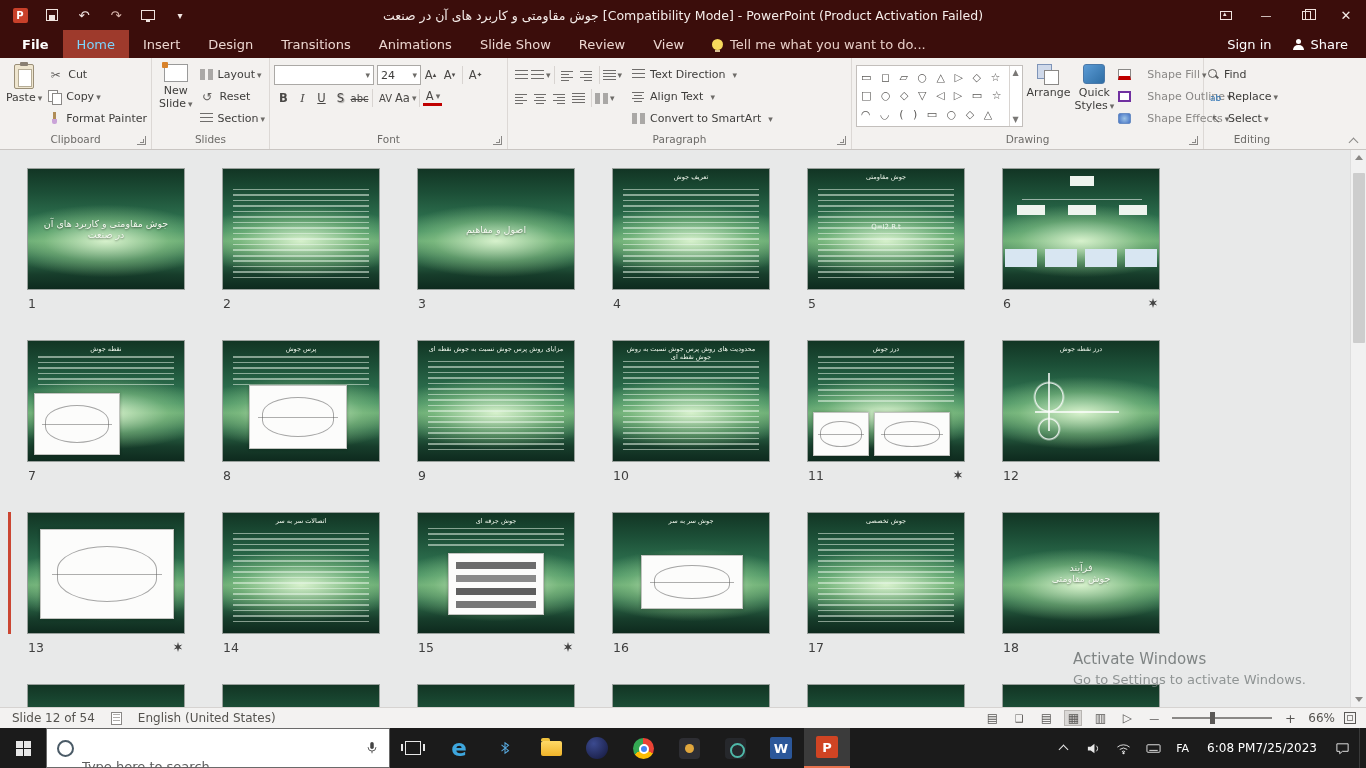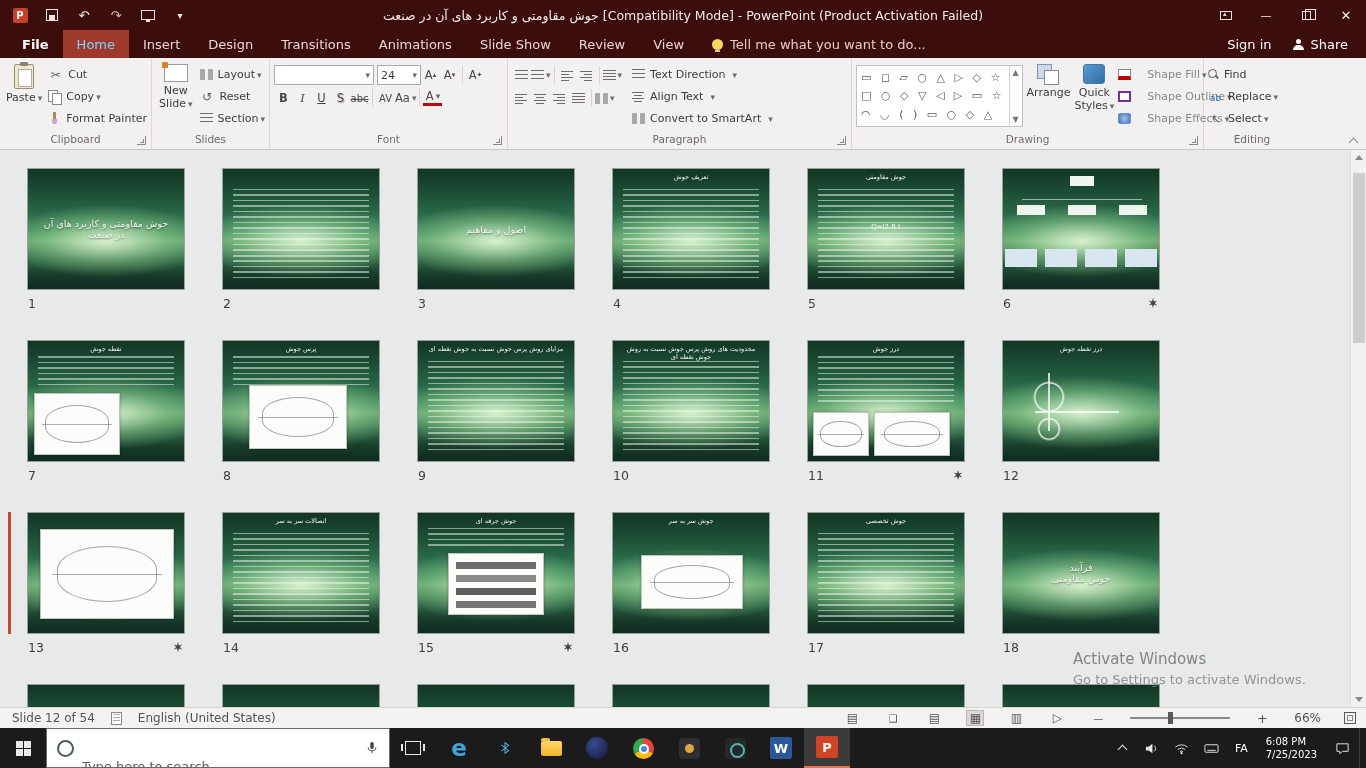--- a/index.html
+++ b/index.html
@@ -170,21 +170,21 @@
   .vscroll{position:absolute;right:0;top:0;width:16px;height:100%;background:#f1f1f1;border-left:1px solid #dedede;display:flex;flex-direction:column;align-items:center;}
   .varrow{width:0;height:0;margin:5px 0;border-left:4px solid transparent;border-right:4px solid transparent;}
   .varrow.up{border-bottom:5px solid #8a8886;}
   .varrow.down{border-top:5px solid #8a8886;margin-top:auto;}
   .vthumb{width:12px;height:170px;background:#cdcdcd;border-radius:1px;margin-top:8px;}
 
   
   .statusbar{position:absolute;left:0;top:707px;width:100%;height:21px;background:#f3f2f1;border-top:1px solid #d6d3d1;display:flex;align-items:center;font-size:12px;color:#55534f;padding:0 6px;}
   .sb-left{display:flex;align-items:center;gap:16px;padding-left:6px;}
   .ico-proof{width:11px;height:13px;background:#fff;border:1px solid #8a8886;background-image:repeating-linear-gradient(180deg,#b0aeac 0 1px,transparent 1px 3px);background-size:7px 9px;background-position:1px 1px;background-repeat:no-repeat;}
-  .sb-right{margin-left:auto;display:flex;align-items:center;gap:23px;padding-right:4px;}
+  .sb-right{margin-left:auto;display:flex;align-items:center;gap:9px;padding-right:4px;}
   .sbi{font-size:12px;color:#5a5856;width:18px;text-align:center;}
   .sbi.active{background:#dad8d6;border:1px solid #b8b5b2;}
   .g-notes::before{content:"▤";}
   .g-comm::before{content:"❑";font-size:10px;}
   .g-vnormal::before{content:"▤";}
   .g-vsorter::before{content:"▦";}
   .g-vread::before{content:"▥";}
   .g-vshow::before{content:"▷";}
   .g-zminus::before{content:"—";font-size:10px;}
   .g-zplus::before{content:"+";font-size:13px;}
@@ -216,21 +216,21 @@
   .ico-dark2::after{content:"";position:absolute;left:5px;top:5px;width:11px;height:11px;border:2px solid #4fb8a8;border-radius:50%;}
   .appsq{width:22px;height:22px;display:flex;align-items:center;justify-content:center;color:#fff;font-weight:bold;font-size:13px;border-radius:2px;}
   .sq-word{background:#2b579a;}
   .sq-ppt{background:#d04423;}
   .tslot.activeapp{background:rgba(255,255,255,.14);border-bottom:2px solid #e8734f;}
   .tray{margin-left:auto;display:flex;align-items:center;gap:4px;padding-right:2px;}
   .trayslot{width:26px;display:flex;align-items:center;justify-content:center;height:40px;}
   .chevup{width:8px;height:8px;position:relative;}
   .chevup::before{content:"";position:absolute;left:1px;top:2px;width:6px;height:6px;border-left:1.5px solid #e8e8e8;border-top:1.5px solid #e8e8e8;transform:rotate(45deg);}
   .lang{font-size:11px;padding:0 6px;}
-  .clock{display:flex;flex-direction:column;align-items:flex-start;justify-content:center;font-size:10px;line-height:1.35;padding:0 8px;}
+  .clock{display:flex;flex-direction:row;align-items:center;justify-content:center;font-size:12px;line-height:1.35;padding:0 8px;}
   .deskedge{width:5px;border-left:1px solid #3a3a3a;height:40px;}
 </style>
 </head>
 <body>
 
 <div class="window">
 
   <div class="titlebar">
     <div class="qat">
       <span class="qbtn">

